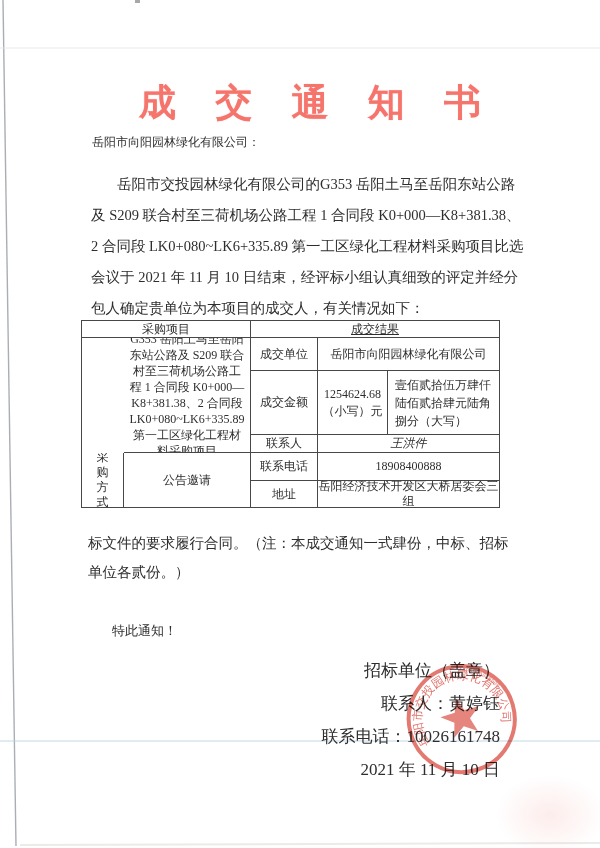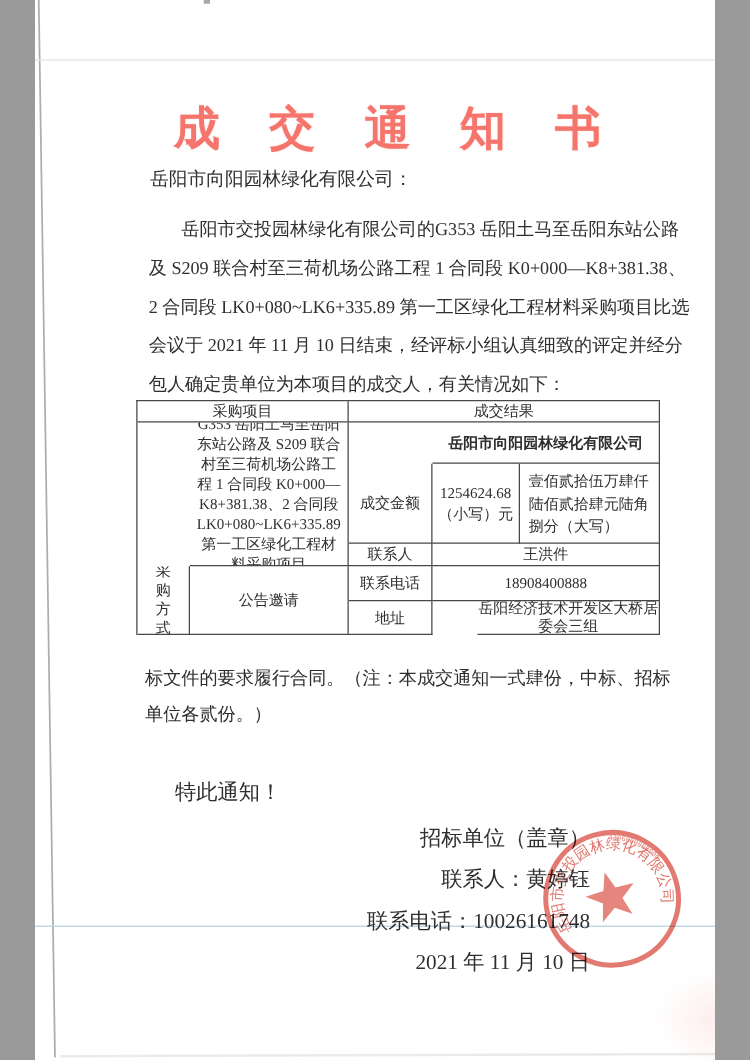--- a/index.html
+++ b/index.html
@@ -1,78 +1,78 @@
 <!DOCTYPE html>
 <html><head>
 <meta charset="utf-8">
 <style>
   html,body{margin:0;padding:0;background:#9a9a9a;}
   .page{
-    position:relative;width:544px;height:848px;background:#ffffff;
+    position:relative;width:600px;height:848px;background:#ffffff;
     overflow:hidden;margin:0 auto;
     font-family:"Liberation Serif","DejaVu Serif",serif;
     color:#2e2e30;
   }
   
   .artifacts{position:absolute;left:0;top:0;width:600px;height:848px;pointer-events:none;}
   .smudge{
     position:absolute;left:495px;top:775px;width:110px;height:80px;
     background:radial-gradient(closest-side,rgba(238,140,130,0.16),rgba(238,140,130,0));
     pointer-events:none;
   }
   
   .doc-title{
     position:absolute;top:78px;left:0;width:100%;margin:0;
     text-align:center;font-size:37px;font-weight:bold;
     letter-spacing:15px;text-indent:15px;
     color:#f5756d;transform:translateX(10px);
     text-shadow:0 0 1px rgba(245,117,109,.55);
   }
   
-  .addressee{position:absolute;top:134px;left:92px;font-size:15px;}
+  .addressee{position:absolute;top:134px;left:92px;font-size:12px;}
   .para{position:absolute;left:91px;width:450px;font-size:14.5px;}
   .para .tline{white-space:nowrap;}
   .para1{top:169px;}
   .para1 .tline{line-height:31px;}
   .para1 .tline.indent{text-indent:26px;}
   .para2{top:529px;left:88px;}
   .para2 .tline{line-height:29px;}
   .para2 .tline.indent{text-indent:24px;}
-  .notice-line{position:absolute;top:622px;left:112px;font-size:17px;}
+  .notice-line{position:absolute;top:622px;left:112px;font-size:13px;}
   
   .award-table{
     position:absolute;top:320px;left:81px;
     display:grid;
     grid-template-columns:42px 127px 67px 70px 112px;
     grid-template-rows:17px 33px 64px 18px 28px 27px;
     border-top:1px solid #474747;border-left:1px solid #474747;
     font-size:12px;
   }
   .cell{
     border-right:1px solid #474747;border-bottom:1px solid #474747;
     display:flex;align-items:center;justify-content:center;
     text-align:center;line-height:15px;overflow:hidden;
   }
   .c-hdr-proc{grid-area:1/1/2/3;}
-  .c-hdr-res{grid-area:1/3/2/6;}
+  .c-hdr-res{grid-area:1/3/2/6;text-decoration:underline;}
   .c-proj-label{grid-area:2/1/5/2;padding:0 9px;}
   .c-proj-name{grid-area:2/2/5/3;padding:2px 5px;line-height:16px;}
   .c-unit-label{grid-area:2/3/3/4;}
-  .c-unit-val{grid-area:2/4/3/6;font-weight:bold;}
+  .c-unit-val{grid-area:2/4/3/6;}
   .c-amt-label{grid-area:3/3/4/4;}
   .c-amt-num{grid-area:3/4/4/5;padding:2px 4px;line-height:17px;}
   .c-amt-cap{grid-area:3/5/4/6;padding:2px 7px;line-height:18px;text-align:left;justify-content:flex-start;}
   .c-contact-label{grid-area:4/3/5/4;}
-  .c-contact-val{grid-area:4/4/5/6;}
+  .c-contact-val{grid-area:4/4/5/6;font-style:italic;}
   .c-method-label{grid-area:5/1/7/2;padding:0 9px;}
   .c-method-val{grid-area:5/2/7/3;}
   .c-phone-label{grid-area:5/3/6/4;}
   .c-phone-val{grid-area:5/4/6/6;}
   .c-addr-label{grid-area:6/3/7/4;}
-  .c-addr-val{grid-area:6/4/7/6;margin-left:36px;}
+  .c-addr-val{grid-area:6/4/7/6;}
   
   .sig-block{position:absolute;top:654px;right:100px;text-align:right;font-size:17px;}
   .sig-block .sig-line{line-height:33px;white-space:nowrap;}
   
   .seal{
     position:absolute;left:390px;top:650px;width:144px;height:140px;
     transform:rotate(-16deg);mix-blend-mode:multiply;opacity:.9;
     pointer-events:none;
   }
 </style>
@@ -99,20 +99,21 @@
     <div class="tline">及 S209 联合村至三荷机场公路工程 1 合同段 K0+000—K8+381.38、</div>
     <div class="tline">2 合同段 LK0+080~LK6+335.89 第一工区绿化工程材料采购项目比选</div>
     <div class="tline">会议于 2021 年 11 月 10 日结束，经评标小组认真细致的评定并经分</div>
     <div class="tline">包人确定贵单位为本项目的成交人，有关情况如下：</div>
   </div>
 
   <div class="award-table">
     <div class="cell c-hdr-proc">采购项目</div>
     <div class="cell c-hdr-res">成交结果</div>
     <div class="cell c-proj-name">G353 岳阳土马至岳阳东站公路及 S209 联合村至三荷机场公路工程 1 合同段 K0+000—K8+381.38、2 合同段 LK0+080~LK6+335.89 第一工区绿化工程材料采购项目</div>
+    <div class="cell c-unit-label">成交单位</div>
     <div class="cell c-unit-val">岳阳市向阳园林绿化有限公司</div>
     <div class="cell c-amt-label">成交金额</div>
     <div class="cell c-amt-num">1254624.68（小写）元</div>
     <div class="cell c-amt-cap">壹佰贰拾伍万肆仟陆佰贰拾肆元陆角捌分（大写）</div>
     <div class="cell c-contact-label">联系人</div>
     <div class="cell c-contact-val">王洪件</div>
     <div class="cell c-method-label">采购方式</div>
     <div class="cell c-method-val">公告邀请</div>
     <div class="cell c-phone-label">联系电话</div>
     <div class="cell c-phone-val">18908400888</div>

